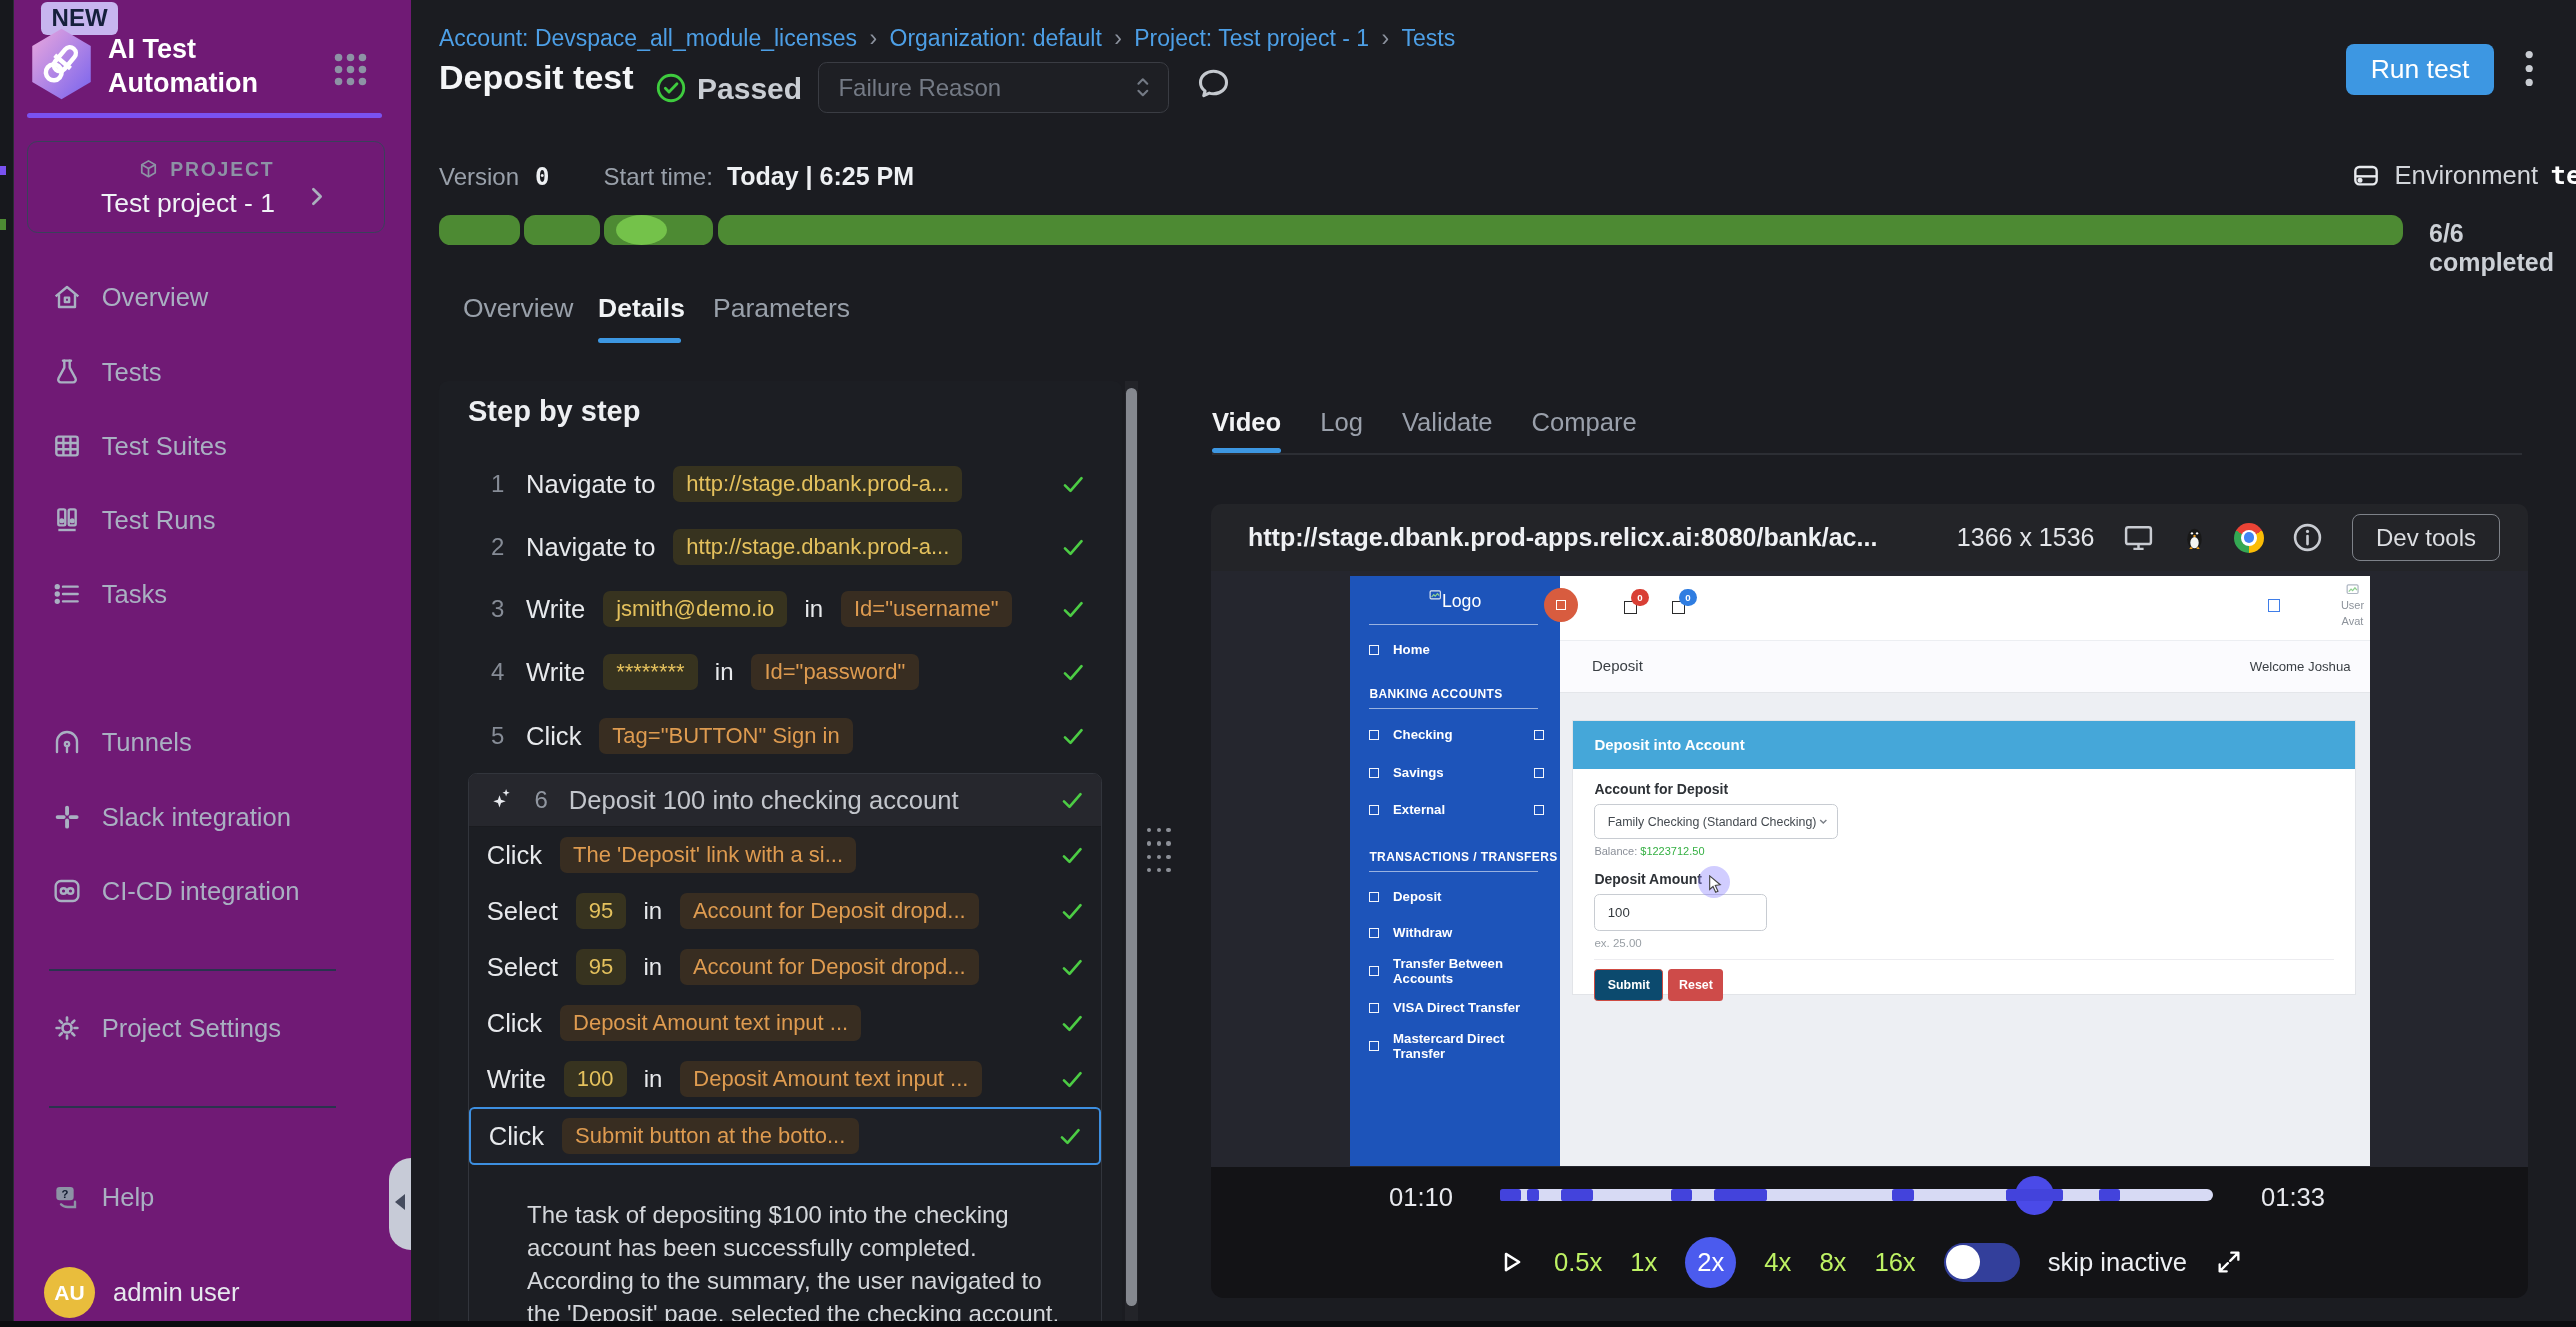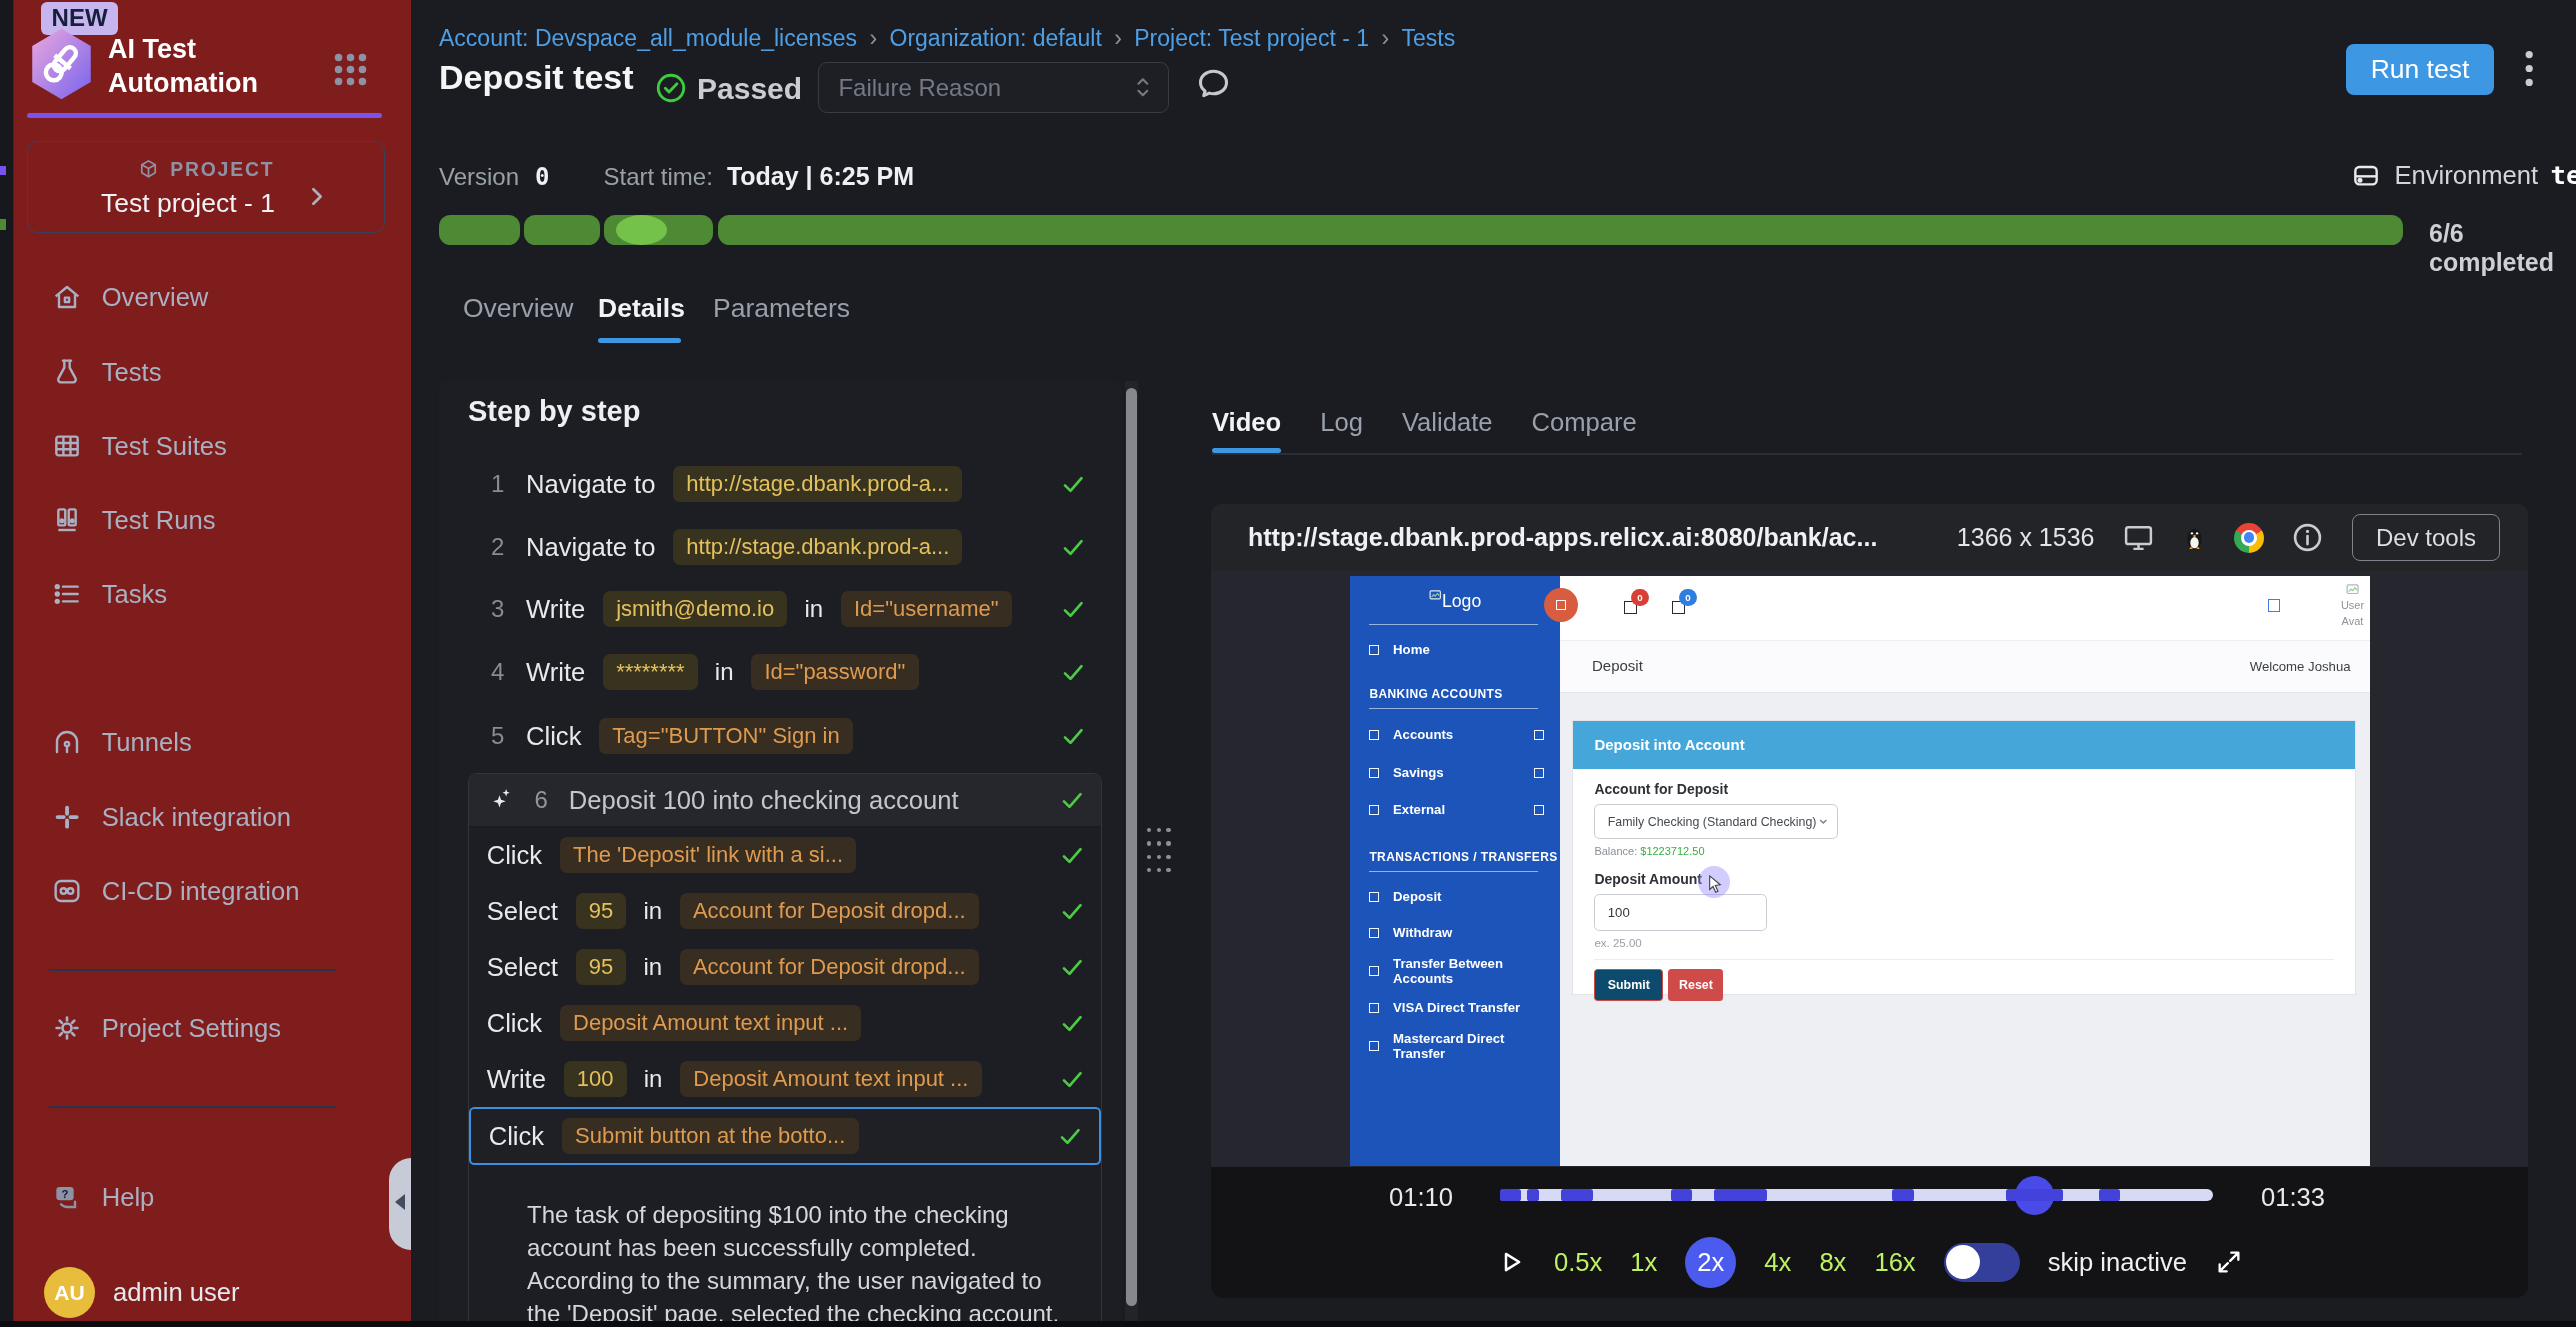--- a/index.html
+++ b/index.html
@@ -5,21 +5,21 @@
   * { margin:0; padding:0; box-sizing:border-box; }
   html,body { background:#0b0c0f; }
   body { font-family:"Liberation Sans", sans-serif; }
   .app { position:relative; width:2576px; height:1328px; background:#1b1c21; overflow:hidden; }
 
   
   .edge-strip { position:absolute; left:0; top:0; width:14px; height:1328px; background:#17181d; border-right:1.8px solid #2a2c33; z-index:5; }
   .edge-mark { position:absolute; left:0; width:6.2px; }
 
   
-  .sidebar { position:absolute; left:0; top:0; width:411px; height:1328px; background:#7f1d1d; z-index:4; }
+  .sidebar { position:absolute; left:0; top:0; width:411px; height:1328px; background:#701a75; z-index:4; }
   .new-badge { position:absolute; left:41px; top:1.8px; background:#c7b5ef; color:#16203c; font-size:24px; font-weight:bold; padding:2.6px 10.6px; border-radius:6.2px; }
   .brand-title { position:absolute; left:108px; top:32px; color:#ffffff; font-size:27px; font-weight:bold; line-height:34px; }
   .logo-hex { position:absolute; left:26.5px; top:26.5px; }
   .grid-icon { position:absolute; left:330px; top:49px; }
   .brand-underline { position:absolute; left:26.5px; top:113px; width:355px; height:5.3px; background:#7a52f0; border-radius:2.6px; }
   .project-card { position:absolute; left:26.5px; top:141px; width:358px; height:92px; border:1.8px solid #39415a; border-radius:10.6px; }
   .project-label-row { position:absolute; left:0; right:0; top:16px; display:flex; justify-content:center; align-items:center; gap:10.6px; color:#8d93a5; }
   .project-label { font-size:19.4px; font-weight:bold; letter-spacing:1.8px; }
   .project-name { position:absolute; left:0; right:35px; top:46px; text-align:center; color:#f0f2f6; font-size:26.5px; }
   .project-chevron { position:absolute; right:55px; top:42px; color:#aab0bd; }
@@ -627,21 +627,21 @@
         </div>
         <div class="b-div" style="top:48px"></div>
         <div class="b-item" style="top:62px">
             <span class="b-sq"></span>
             <span>Home</span>
           </div>
         <div class="b-head" style="top:111px">BANKING ACCOUNTS</div>
         <div class="b-div" style="top:132px"></div>
         <div class="b-item" style="top:147px">
             <span class="b-sq"></span>
-            <span>Accounts</span>
+            <span>Checking</span>
             <span class="b-sqr"></span>
           </div>
         <div class="b-item" style="top:185px">
             <span class="b-sq"></span>
             <span>Savings</span>
             <span class="b-sqr"></span>
           </div>
         <div class="b-item" style="top:222px">
             <span class="b-sq"></span>
             <span>External</span>

